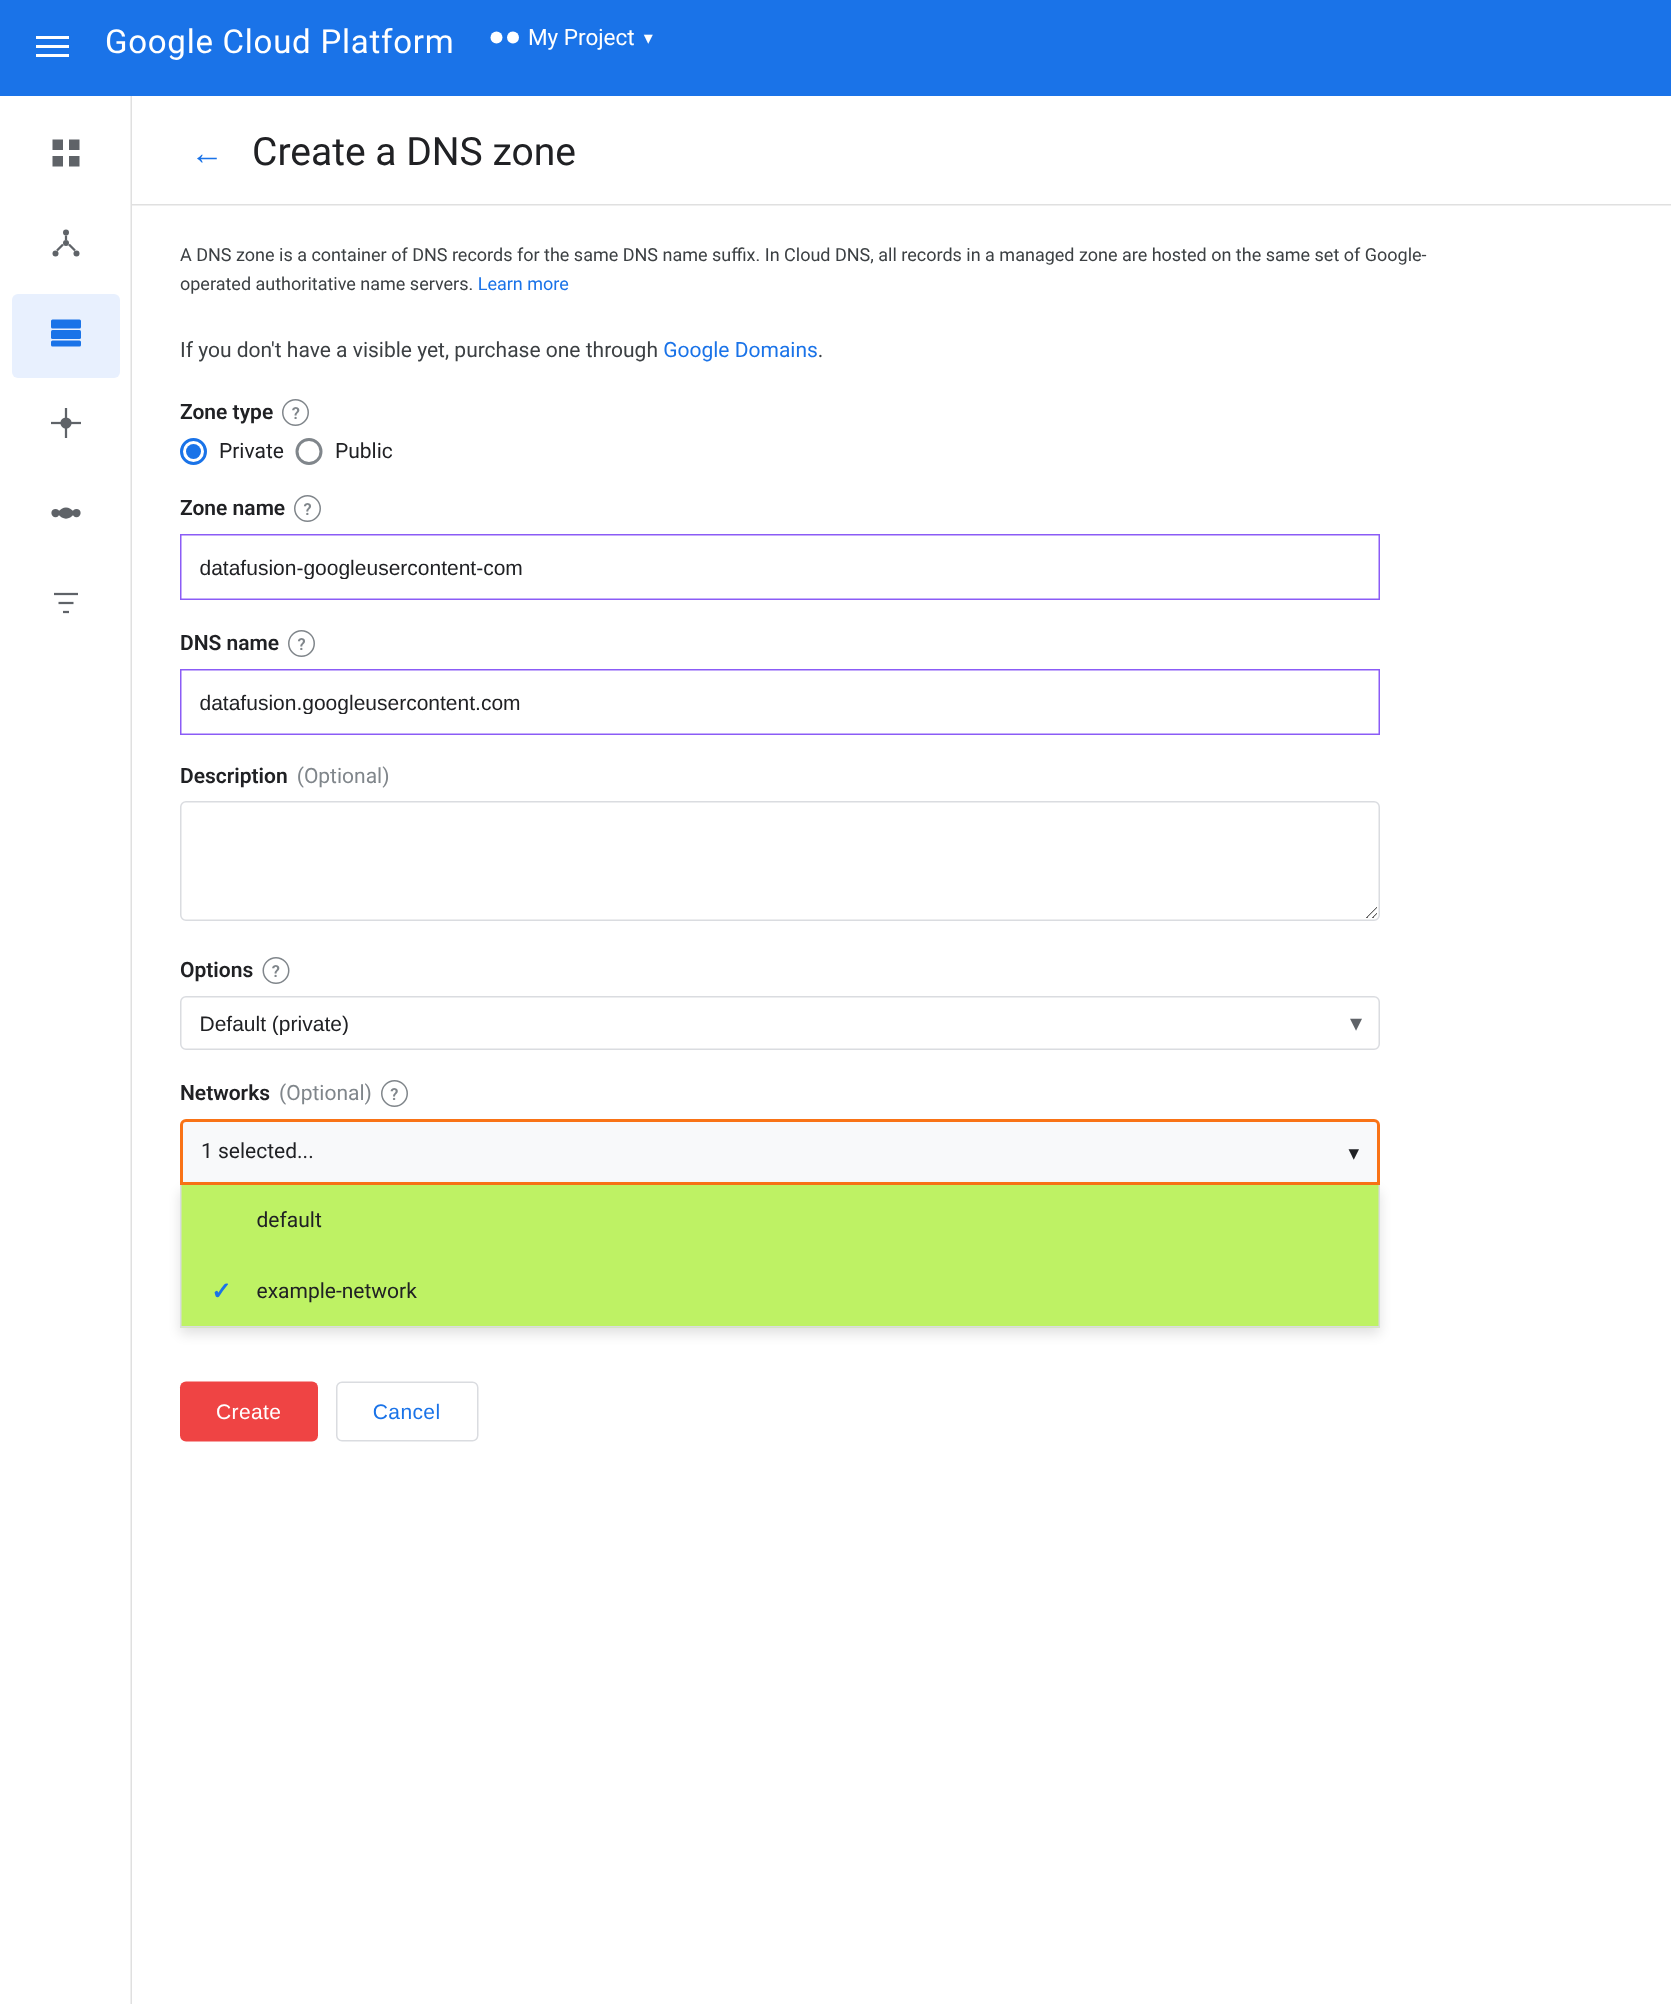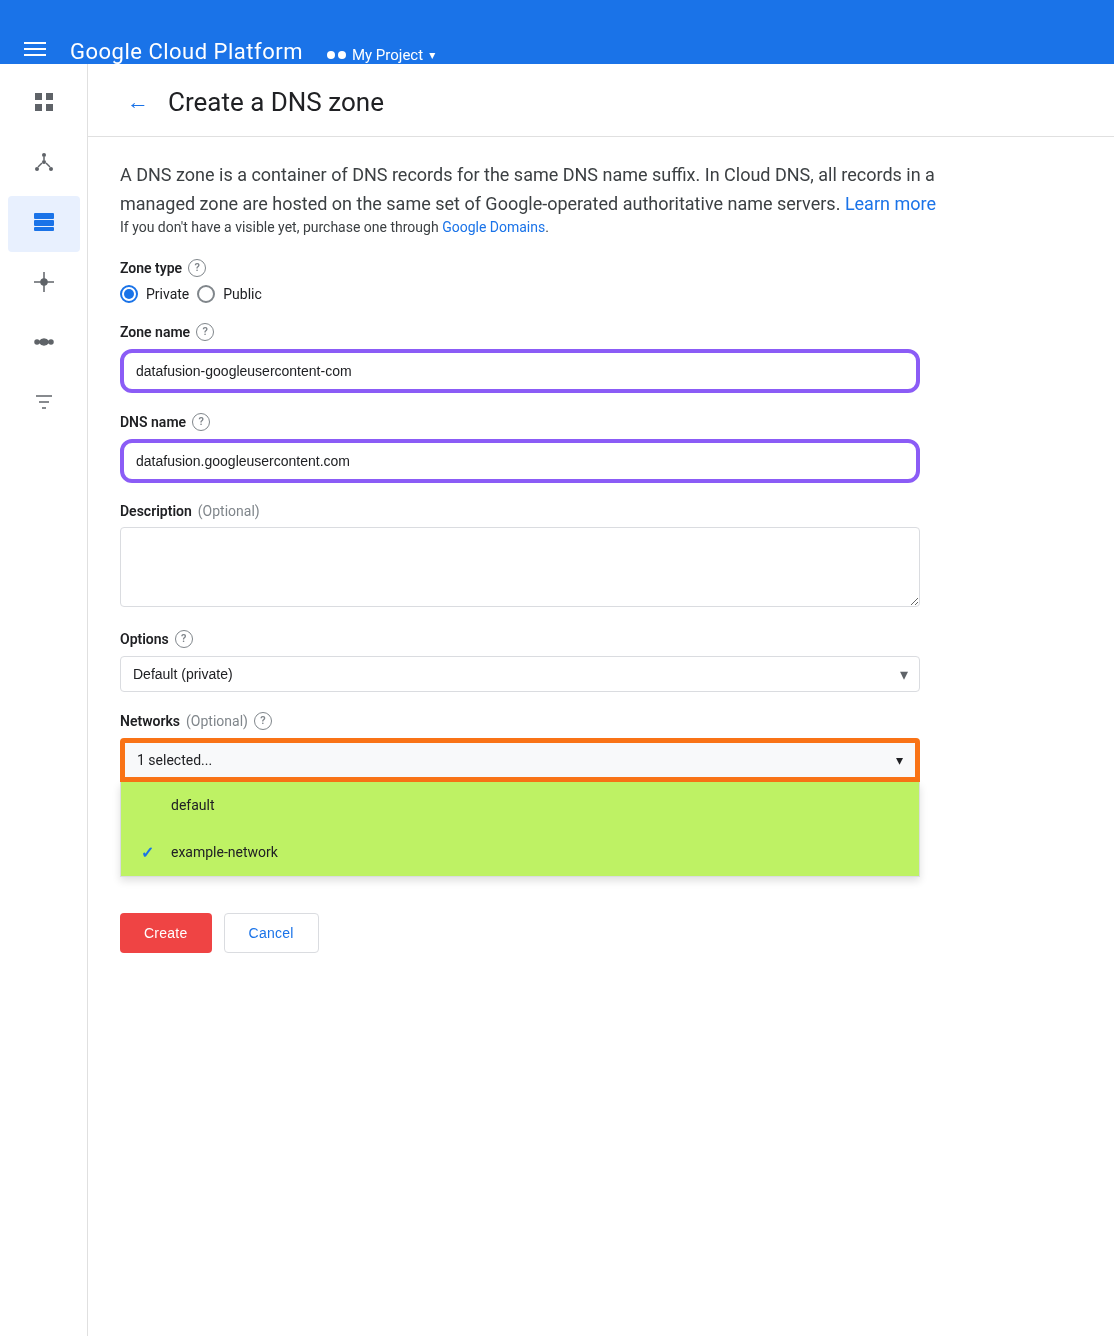--- a/index.html
+++ b/index.html
@@ -3,22 +3,22 @@
   <meta charset="utf-8">
   <style>
     * { box-sizing: border-box; margin: 0; padding: 0; }
     body { font-family: 'Roboto', Arial, sans-serif; font-size: 14px; color: #212121; background: #f1f3f4; }
 
     
     .top-nav {
       background: #1a73e8;
       height: 64px;
       display: flex;
-      align-items: flex-end;
-      padding: 0 16px;
+      align-items: flex-start;
+      padding: 16px 16px;
       gap: 16px;
       position: fixed;
       top: 0; left: 0; right: 0;
       z-index: 100;
     }
     .nav-hamburger {
       color: white;
       font-size: 20px;
       cursor: pointer;
       display: flex;
@@ -140,22 +140,22 @@
 
     
     .form-content {
       padding: 24px 32px;
       max-width: 940px;
     }
 
     .description-text {
       color: #3c4043;
       line-height: 1.6;
-      margin-bottom: 0;
-      font-size: 18px;
+      margin-bottom: 27px;
+      font-size: 12px;
     }
     .link {
       color: #1a73e8;
       text-decoration: none;
       cursor: pointer;
     }
 
     .domain-text {
       color: #3c4043;
       margin-bottom: 24px;
@@ -228,22 +228,22 @@
     }
     .radio-label {
       font-size: 14px;
       color: #202124;
     }
 
     
     .text-input {
       width: 800px;
       height: 44px;
-      border: 4px solid #8b5cf6;
-      border-radius: 12px;
+      border: 1px solid #8b5cf6;
+      border-radius: 0;
       padding: 0 12px;
       font-size: 14px;
       color: #202124;
       background: white;
       outline: none;
     }
 
     .textarea-input {
       width: 800px;
       height: 80px;
@@ -286,21 +286,21 @@
     }
 
     
     .networks-dropdown-wrapper {
       position: relative;
       width: 800px;
     }
     .networks-trigger {
       width: 100%;
       height: 44px;
-      border: 5px solid #f97316;
+      border: 2px solid #f97316;
       border-radius: 4px 4px 0 0;
       padding: 0 12px;
       font-size: 14px;
       color: #202124;
       background: #f8f9fa;
       display: flex;
       align-items: center;
       justify-content: space-between;
       cursor: pointer;
     }

